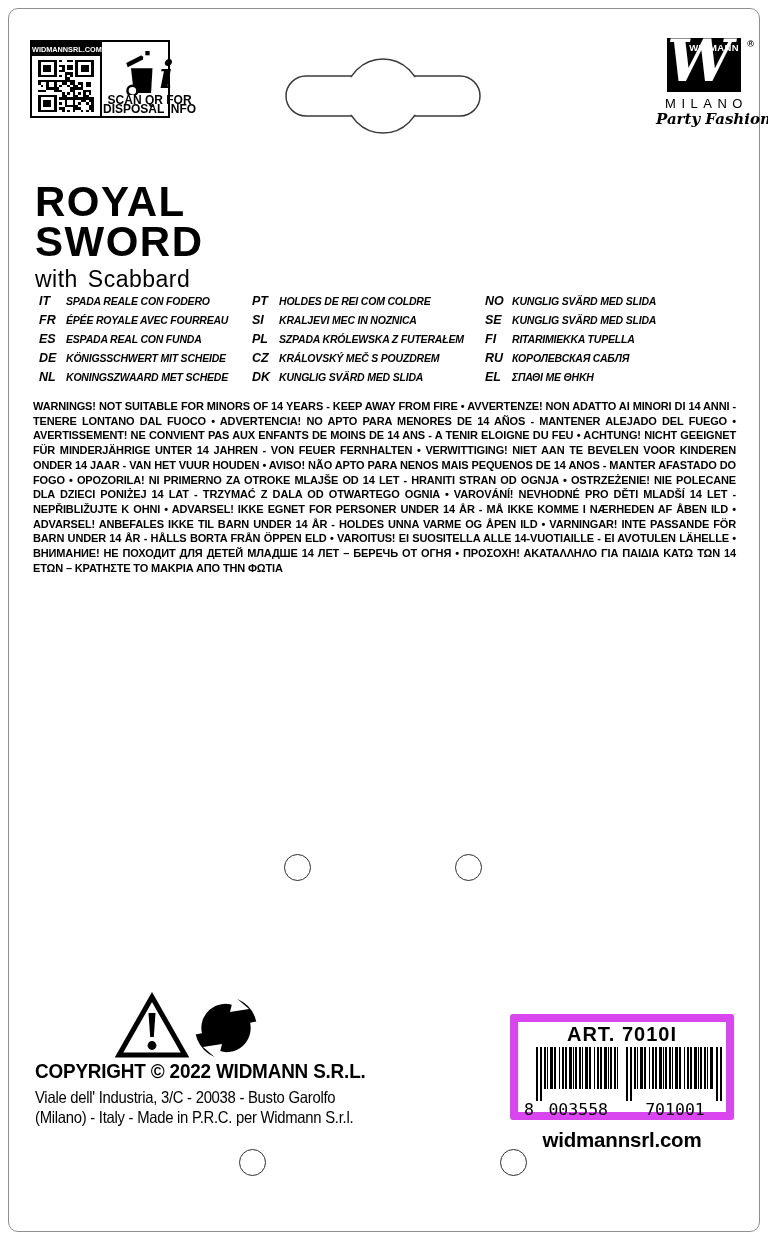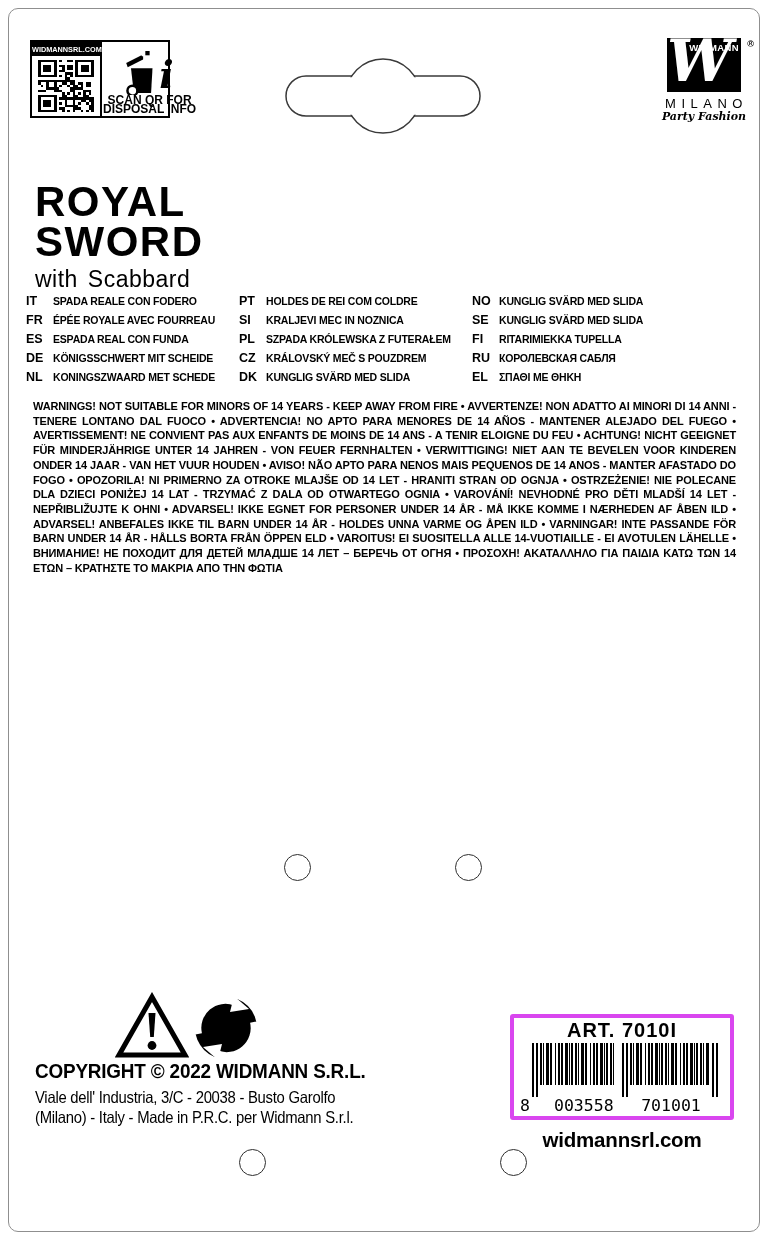--- a/index.html
+++ b/index.html
@@ -25,30 +25,30 @@
 
   
   .brand{position:absolute;left:656px;top:38px;width:96px;text-align:center;}
   .brand-box{position:relative;width:74px;height:54px;background:#000;margin:0 auto;}
   .brand-w{position:absolute;left:0px;top:-8px;color:#fff;font-family:"DejaVu Serif",serif;
            font-style:italic;font-weight:bold;font-size:58px;line-height:62px;}
   .brand-name{position:absolute;right:2px;top:4px;color:#fff;font-size:9.5px;font-weight:bold;letter-spacing:.4px;}
   .brand-reg{position:absolute;right:-13px;top:1px;color:#000;font-size:9px;font-weight:bold;}
   .brand-city{font-size:13px;letter-spacing:5.5px;padding-left:5px;margin-top:4px;white-space:nowrap;}
   .brand-tagline{font-family:"DejaVu Serif",serif;font-style:italic;font-weight:bold;
-                 font-size:11px;margin-top:-1px;white-space:nowrap;}
+                 font-size:15px;margin-top:-1px;white-space:nowrap;}
 
   
   .title{position:absolute;left:35px;top:182px;}
   .title-line{font-size:42px;font-weight:bold;line-height:40px;letter-spacing:1.5px;}
   .subtitle{font-size:23px;margin-top:4px;letter-spacing:.5px;word-spacing:3px;}
 
   
-  .langs{position:absolute;left:26px;top:291px;width:705px;display:grid;
-         grid-template-columns:213px 233px auto;}
+  .langs{position:absolute;left:39px;top:291px;width:705px;display:grid;
+         grid-template-columns:213px 233px auto;font-style:italic;}
   .lang-col{display:flex;flex-direction:column;}
   .lang-row{display:flex;height:19px;align-items:center;}
   .lang-code{width:27px;font-weight:bold;font-size:12.5px;flex:none;}
   .lang-name{font-weight:bold;font-size:10.5px;letter-spacing:-.2px;white-space:nowrap;}
 
   
   .warnings{position:absolute;left:33px;top:399px;width:703px;font-size:11px;font-weight:bold;
             line-height:14.7px;text-align:justify;letter-spacing:-.15px;}
 
   
@@ -59,29 +59,29 @@
   .tri-icon{position:absolute;left:115px;top:992px;}
   .greendot-icon{position:absolute;left:194px;top:996px;}
 
   
   .copy{position:absolute;left:35px;top:1060px;}
   .copy-line1{font-size:19.5px;font-weight:bold;letter-spacing:-.2px;transform:scaleX(.97);
               transform-origin:left;margin-bottom:4px;}
   .copy-line{font-size:16.5px;line-height:20px;letter-spacing:-.3px;transform:scaleX(.9);transform-origin:left;}
 
   
-  .bc-box{position:absolute;left:510px;top:1014px;width:224px;height:106px;border:4px solid #d946ef;
+  .bc-box{position:absolute;left:510px;top:1014px;width:224px;height:106px;border:8px solid #d946ef;
           border-radius:3px;box-sizing:border-box;padding:1px 8px;text-align:center;background:#fff;}
   .bc-art{font-size:20px;font-weight:bold;letter-spacing:1px;}
   .bc-wrap{position:relative;height:72px;margin-top:1px;}
   .bc-digits{position:absolute;left:0;right:0;bottom:0;height:19px;font-family:"DejaVu Sans Mono",monospace;
              font-size:16.5px;background:transparent;}
   .bc-digits span{position:absolute;bottom:0;}
   .bc-d1{left:-2px;width:12px;text-align:left;}
-  .bc-d2{left:32px;width:82px;text-align:left;}
+  .bc-d2{left:0;width:82px;text-align:right;}
   .bc-d3{left:108px;width:82px;text-align:center;}
   .site{position:absolute;left:510px;top:1128px;width:224px;text-align:center;
         font-size:20.5px;font-weight:bold;letter-spacing:-.2px;}
 </style>
 </head>
 <body>
 
 <div id="card">
   <div class="die-border"></div>
 

